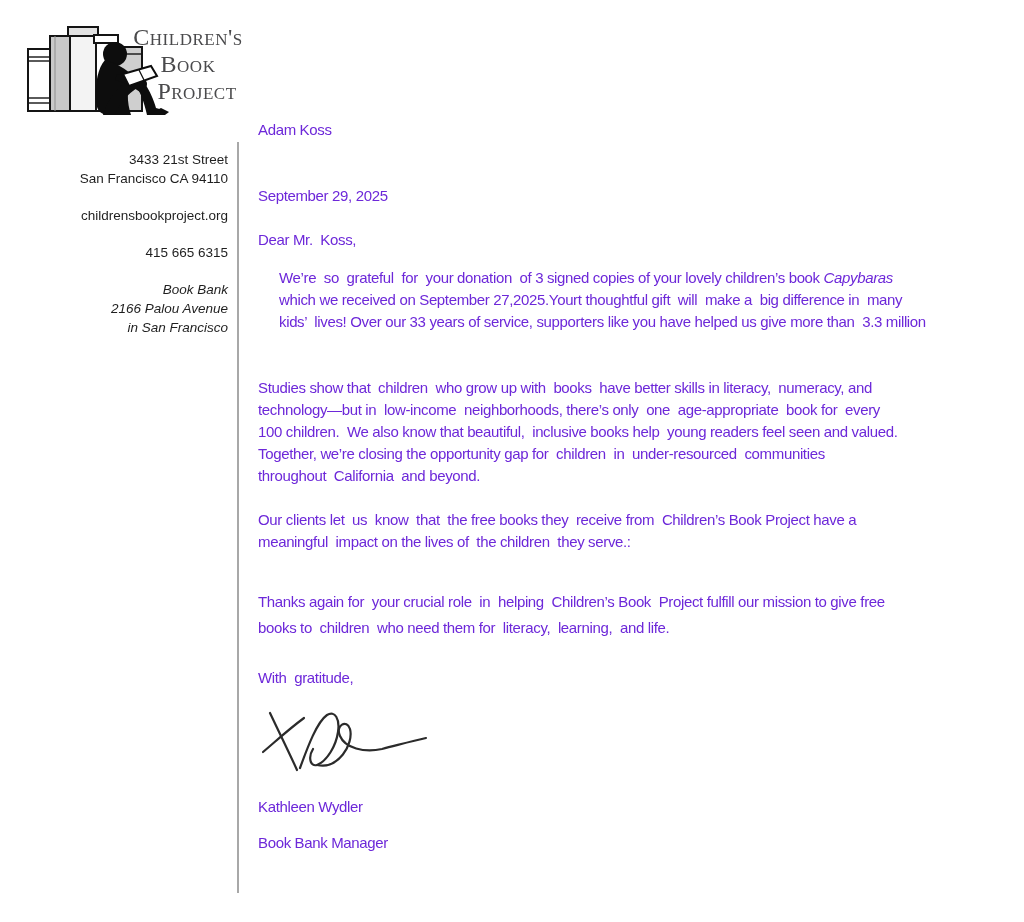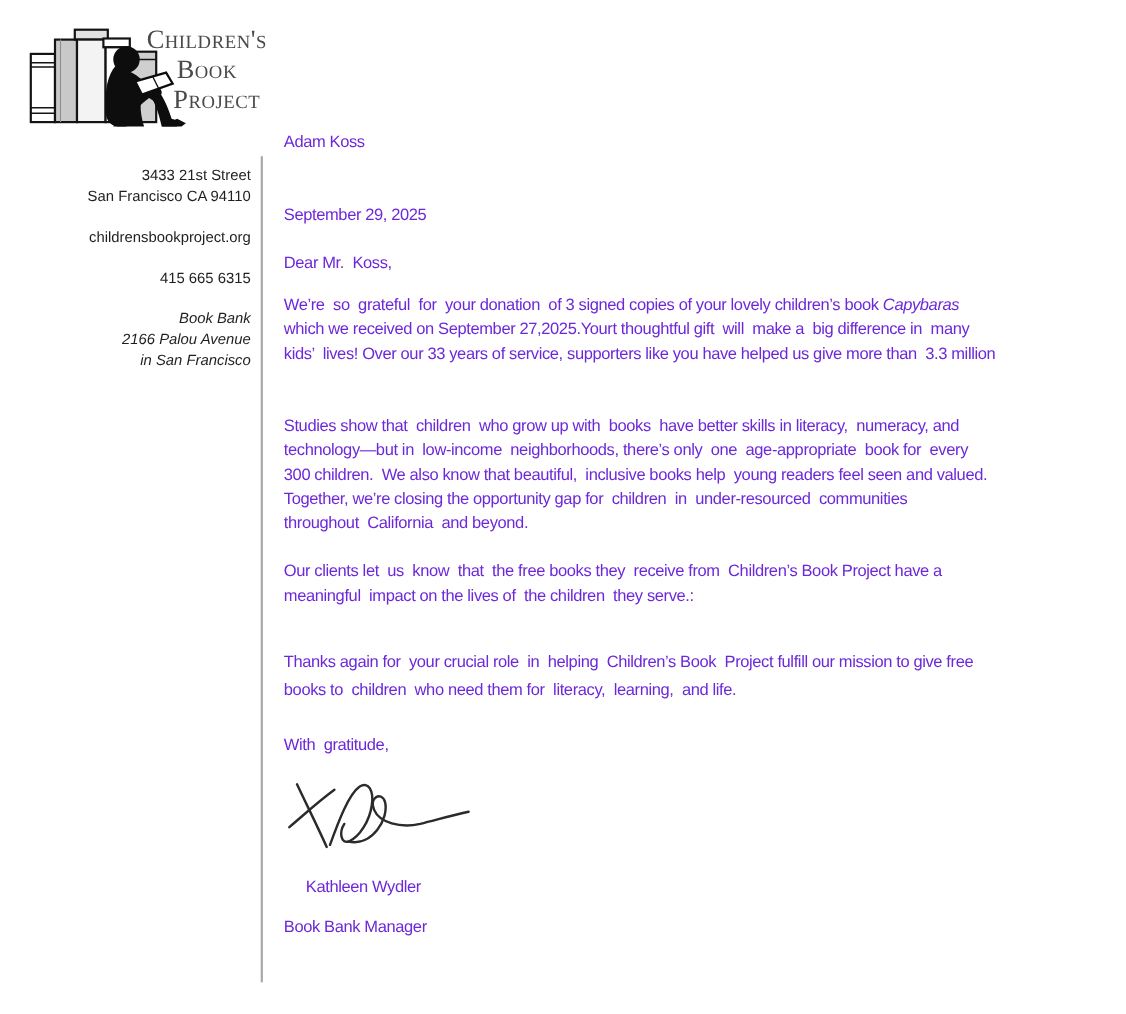--- a/index.html
+++ b/index.html
@@ -52,28 +52,28 @@
     white-space: pre;
     font-size: 15px;
     letter-spacing: -0.35px;
     line-height: 22px;
     color: #6d28d9;
   }
   .blk { position: absolute; left: 0; }
   .recipient   { top: 119px; }
   .date        { top: 185px; }
   .salutation  { top: 229px; }
-  .para1       { top: 267px; }
+  .para1       { top: 267px; margin-left: 21px; }
   .para2       { top: 377px; }
   .para3       { top: 509px; }
   .para4       { top: 589px; }
   .para4 .line { line-height: 26px; }
   .closing     { top: 667px; }
   .sig-art     { top: 704px; left: -2px; }
-  .sig-name    { top: 796px; margin-left: 20px; }
+  .sig-name    { top: 796px; }
   .sig-title   { top: 832px; }
   .italic { font-style: italic; }
 </style>
 </head>
 <body>
 
 <div class="abs logo">
   <span class="logo-art">
     <svg width="172" height="96" viewBox="0 0 172 96" xmlns="http://www.w3.org/2000/svg">
 
@@ -140,21 +140,21 @@
 
   <div class="blk para1">
     <div class="line"><span>We’re  so  grateful  for  your donation  of 3 signed copies of your lovely children’s book </span><span class="italic">Capybaras</span></div>
     <div class="line">which we received on September 27,2025.Yourt thoughtful gift  will  make a  big difference in  many</div>
     <div class="line">kids’  lives! Over our 33 years of service, supporters like you have helped us give more than  3.3 million</div>
   </div>
 
   <div class="blk para2">
     <div class="line">Studies show that  children  who grow up with  books  have better skills in literacy,  numeracy, and</div>
     <div class="line">technology—but in  low-income  neighborhoods, there’s only  one  age-appropriate  book for  every</div>
-    <div class="line">300 children.  We also know that beautiful,  inclusive books help  young readers feel seen and valued.</div>
+    <div class="line">100 children.  We also know that beautiful,  inclusive books help  young readers feel seen and valued.</div>
     <div class="line">Together, we’re closing the opportunity gap for  children  in  under-resourced  communities</div>
     <div class="line">throughout  California  and beyond.</div>
   </div>
 
   <div class="blk para3">
     <div class="line">Our clients let  us  know  that  the free books they  receive from  Children’s Book Project have a</div>
     <div class="line">meaningful  impact on the lives of  the children  they serve.:</div>
   </div>
 
   <div class="blk para4">

